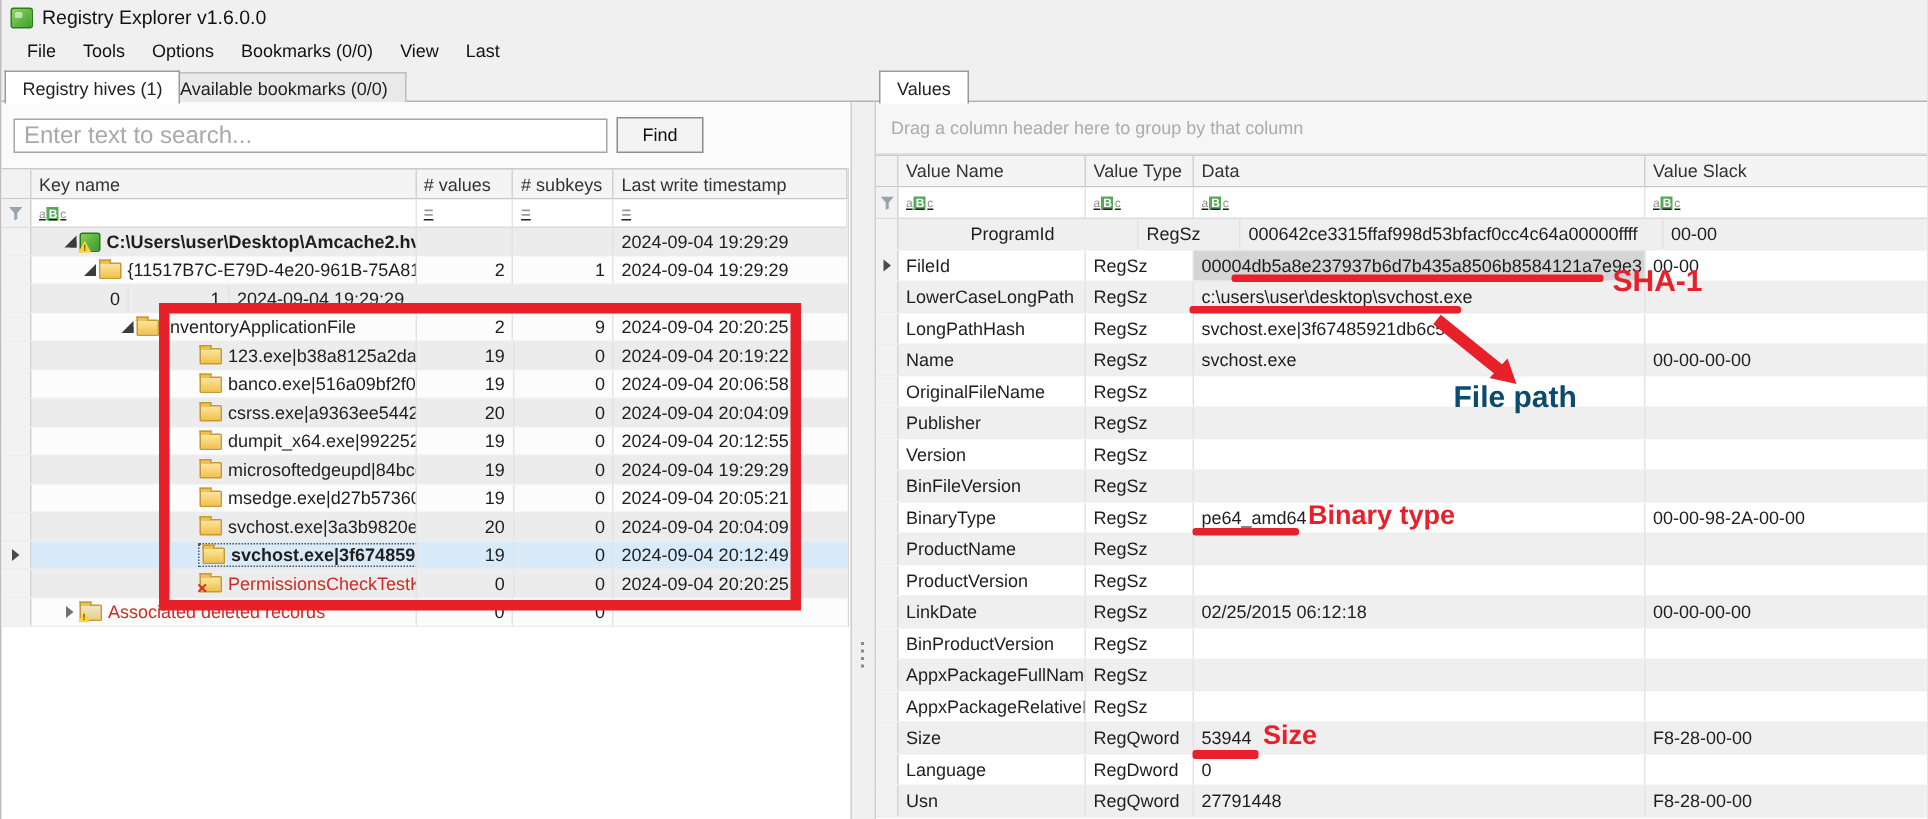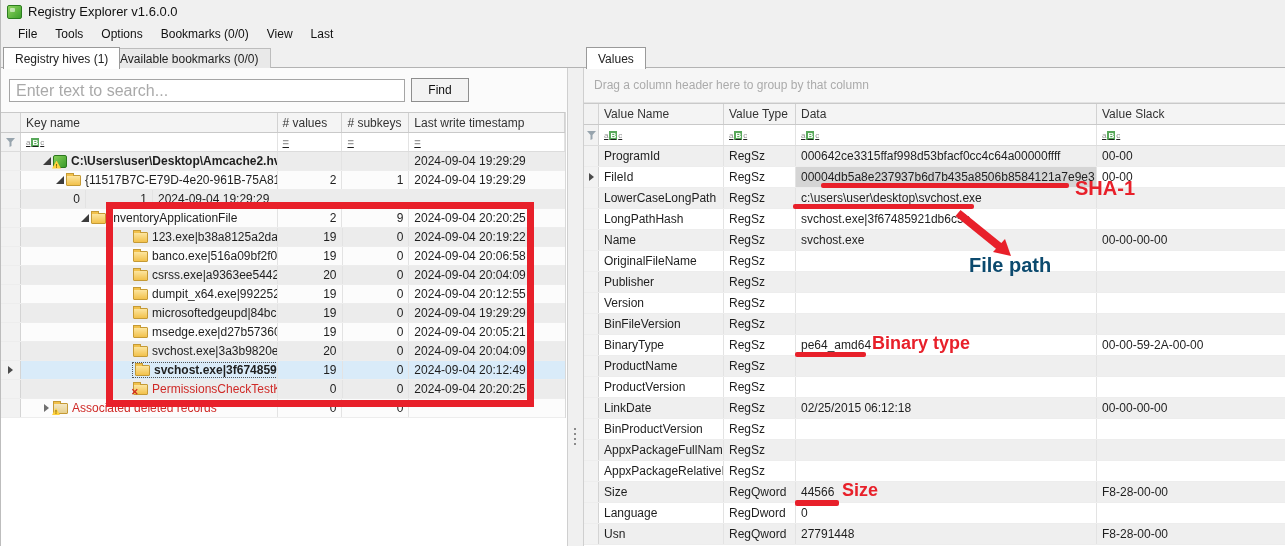--- a/index.html
+++ b/index.html
@@ -297,21 +297,21 @@
           </div>
           <div class="gcell" style="width: 301px;">
             <span class="abc">a<span class="b">B</span>c</span>
           </div>
           <div class="gcell" style="width: 189px; border-right: none;">
             <span class="abc">a<span class="b">B</span>c</span>
           </div>
         </div>
         <div class="grow" style="height: 21px; background: rgb(239, 239, 239);">
           <div class="gutter" style="width: 15px;"></div>
-          <div class="gcell" style="width: 125px;">ProgramId</div>
+          <div class="gcell" style="width: 125px; margin-left: 43px;">ProgramId</div>
           <div class="gcell" style="width: 72px;">RegSz</div>
           <div class="gcell" style="width: 301px;">000642ce3315ffaf998d53bfacf0cc4c64a00000ffff</div>
           <div class="gcell" style="width: 189px; border-right: none;">00-00</div>
         </div>
         <div class="grow" style="height: 21px; background: rgb(255, 255, 255);">
           <div class="gutter" style="width: 15px;">
             <span class="marker"></span>
           </div>
           <div class="gcell" style="width: 125px;">FileId</div>
           <div class="gcell" style="width: 72px;">RegSz</div>
@@ -365,21 +365,21 @@
           <div class="gcell" style="width: 125px;">BinFileVersion</div>
           <div class="gcell" style="width: 72px;">RegSz</div>
           <div class="gcell" style="width: 301px;"></div>
           <div class="gcell" style="width: 189px; border-right: none;"></div>
         </div>
         <div class="grow" style="height: 21px; background: rgb(255, 255, 255);">
           <div class="gutter" style="width: 15px;"></div>
           <div class="gcell" style="width: 125px;">BinaryType</div>
           <div class="gcell" style="width: 72px;">RegSz</div>
           <div class="gcell" style="width: 301px;">pe64_amd64</div>
-          <div class="gcell" style="width: 189px; border-right: none;">00-00-59-2A-00-00</div>
+          <div class="gcell" style="width: 189px; border-right: none;">00-00-98-2A-00-00</div>
         </div>
         <div class="grow" style="height: 21px; background: rgb(239, 239, 239);">
           <div class="gutter" style="width: 15px;"></div>
           <div class="gcell" style="width: 125px;">ProductName</div>
           <div class="gcell" style="width: 72px;">RegSz</div>
           <div class="gcell" style="width: 301px;"></div>
           <div class="gcell" style="width: 189px; border-right: none;"></div>
         </div>
         <div class="grow" style="height: 21px; background: rgb(255, 255, 255);">
           <div class="gutter" style="width: 15px;"></div>
@@ -413,21 +413,21 @@
           <div class="gutter" style="width: 15px;"></div>
           <div class="gcell" style="width: 125px;">AppxPackageRelativeId</div>
           <div class="gcell" style="width: 72px;">RegSz</div>
           <div class="gcell" style="width: 301px;"></div>
           <div class="gcell" style="width: 189px; border-right: none;"></div>
         </div>
         <div class="grow" style="height: 21px; background: rgb(239, 239, 239);">
           <div class="gutter" style="width: 15px;"></div>
           <div class="gcell" style="width: 125px;">Size</div>
           <div class="gcell" style="width: 72px;">RegQword</div>
-          <div class="gcell" style="width: 301px;">44566</div>
+          <div class="gcell" style="width: 301px;">53944</div>
           <div class="gcell" style="width: 189px; border-right: none;">F8-28-00-00</div>
         </div>
         <div class="grow" style="height: 21px; background: rgb(255, 255, 255);">
           <div class="gutter" style="width: 15px;"></div>
           <div class="gcell" style="width: 125px;">Language</div>
           <div class="gcell" style="width: 72px;">RegDword</div>
           <div class="gcell" style="width: 301px;">0</div>
           <div class="gcell" style="width: 189px; border-right: none;"></div>
         </div>
         <div class="grow" style="height: 21px; background: rgb(239, 239, 239);">

